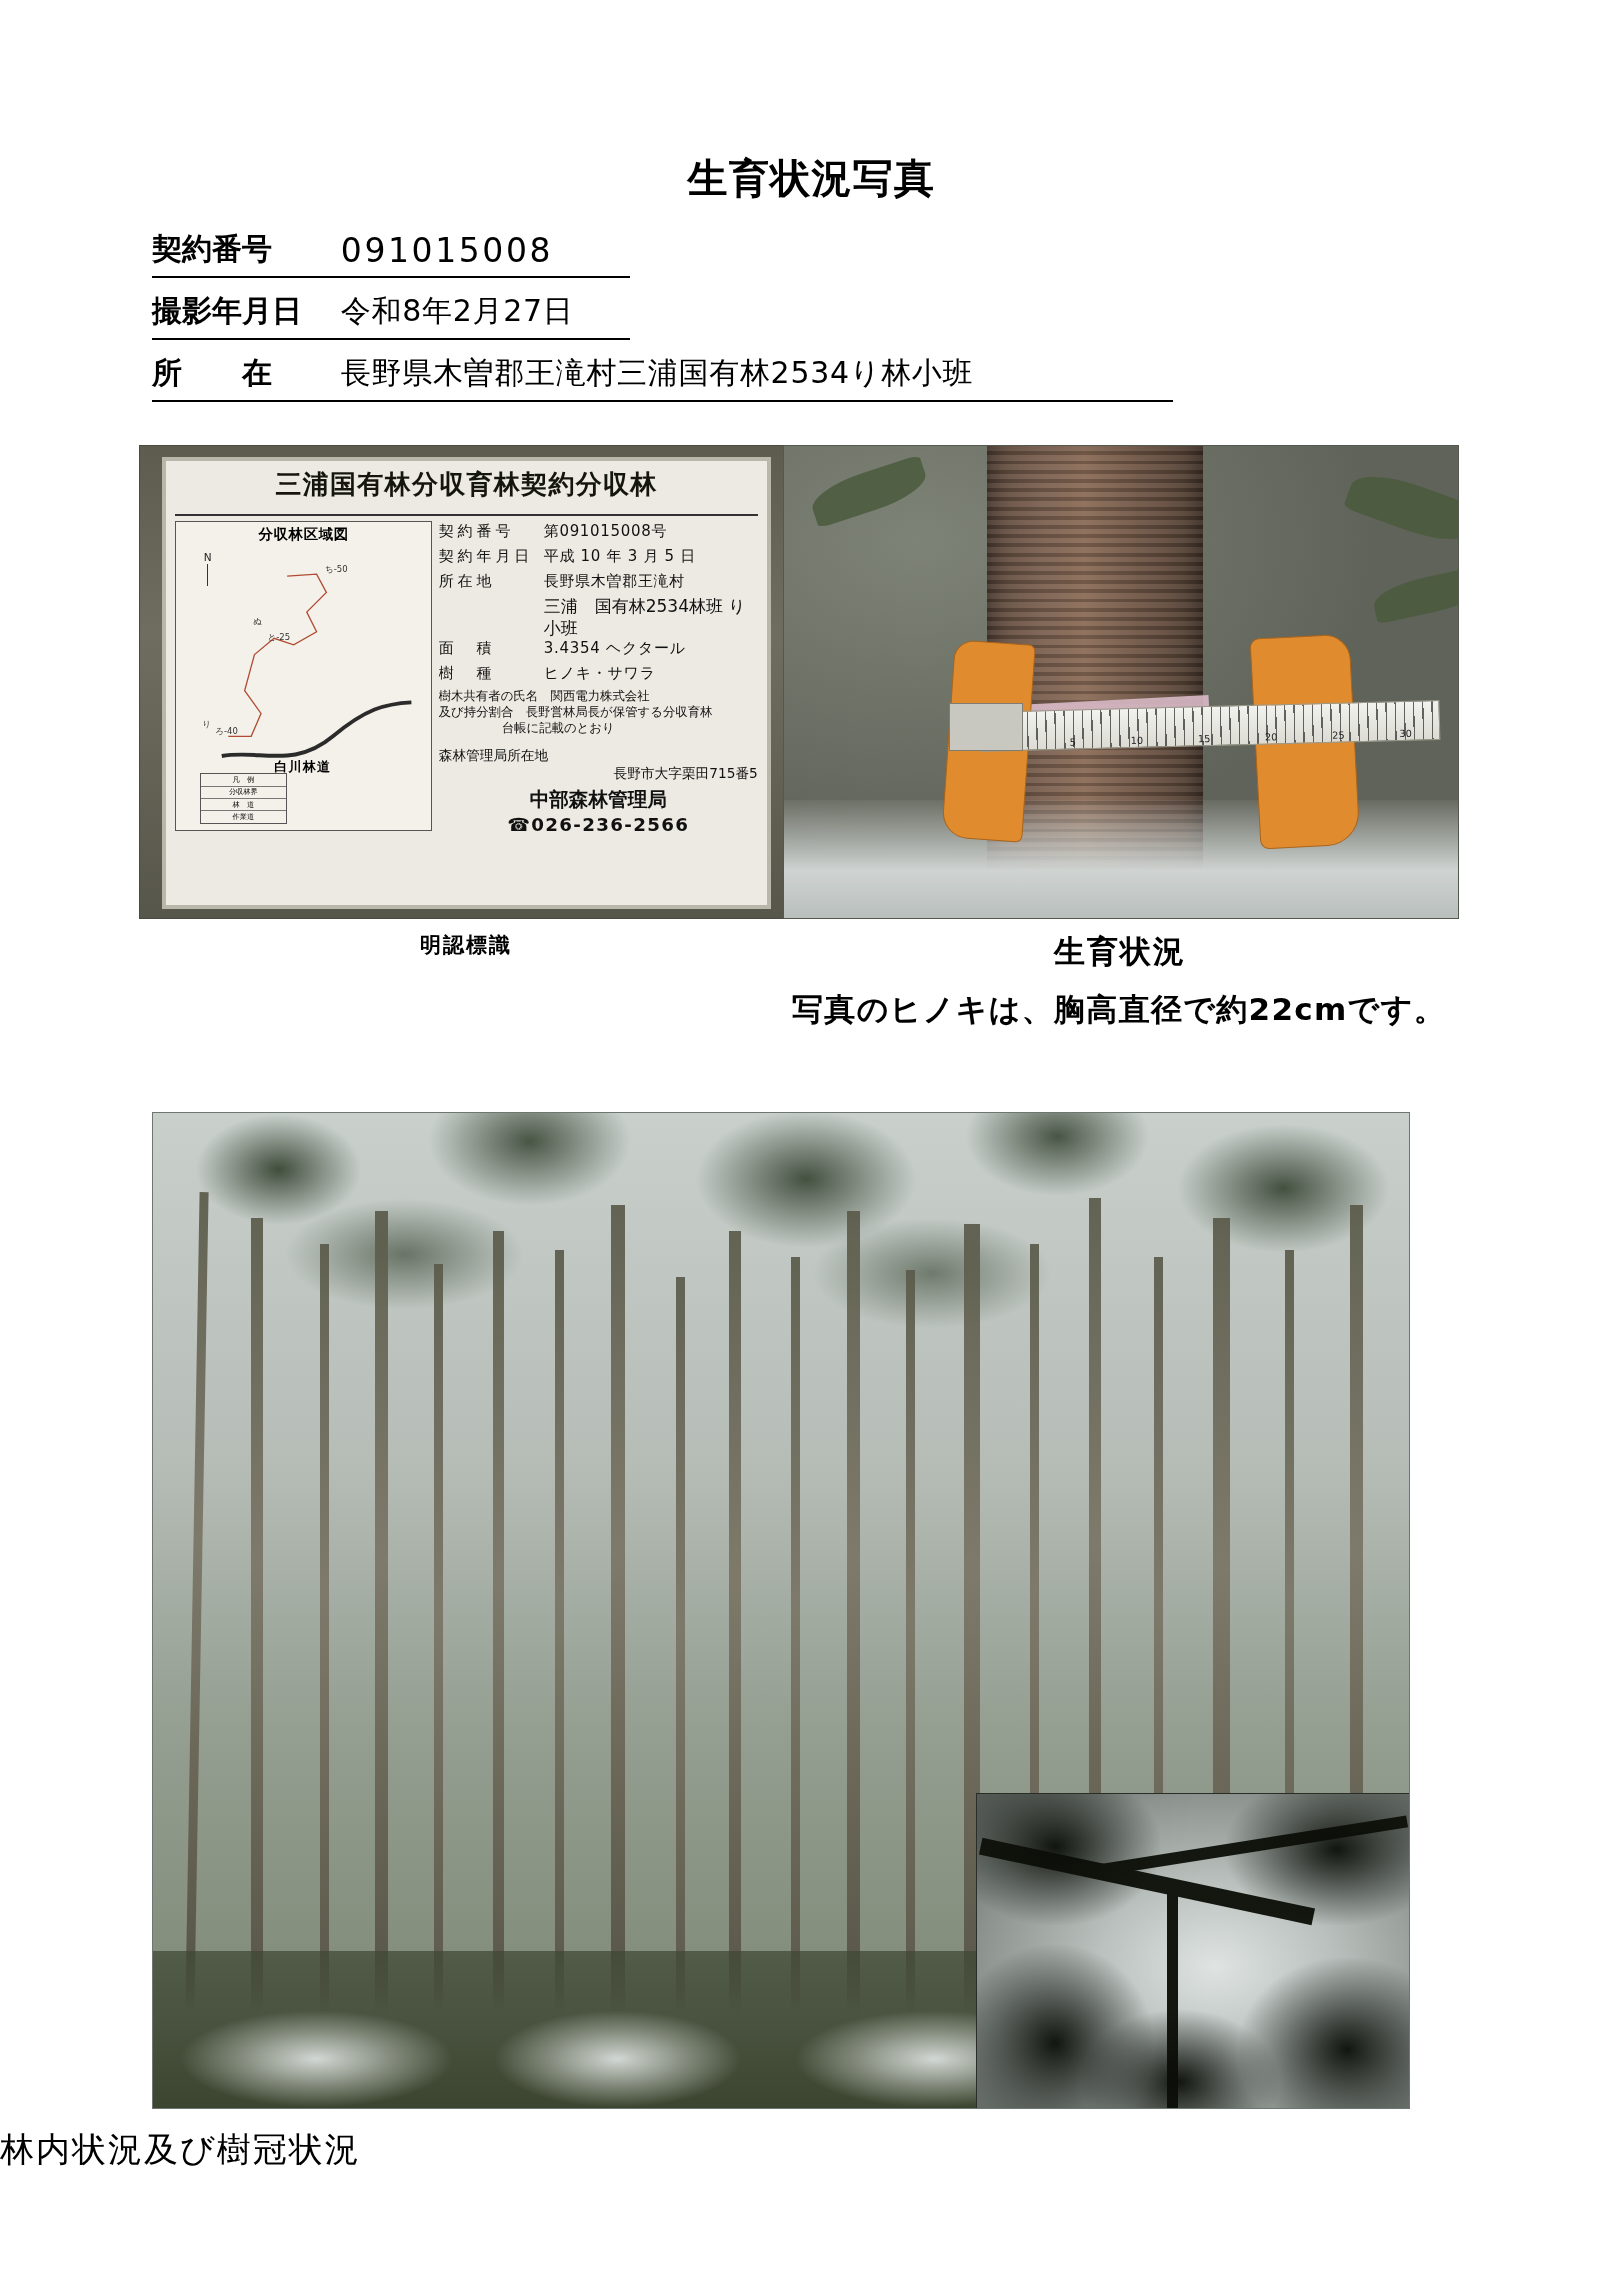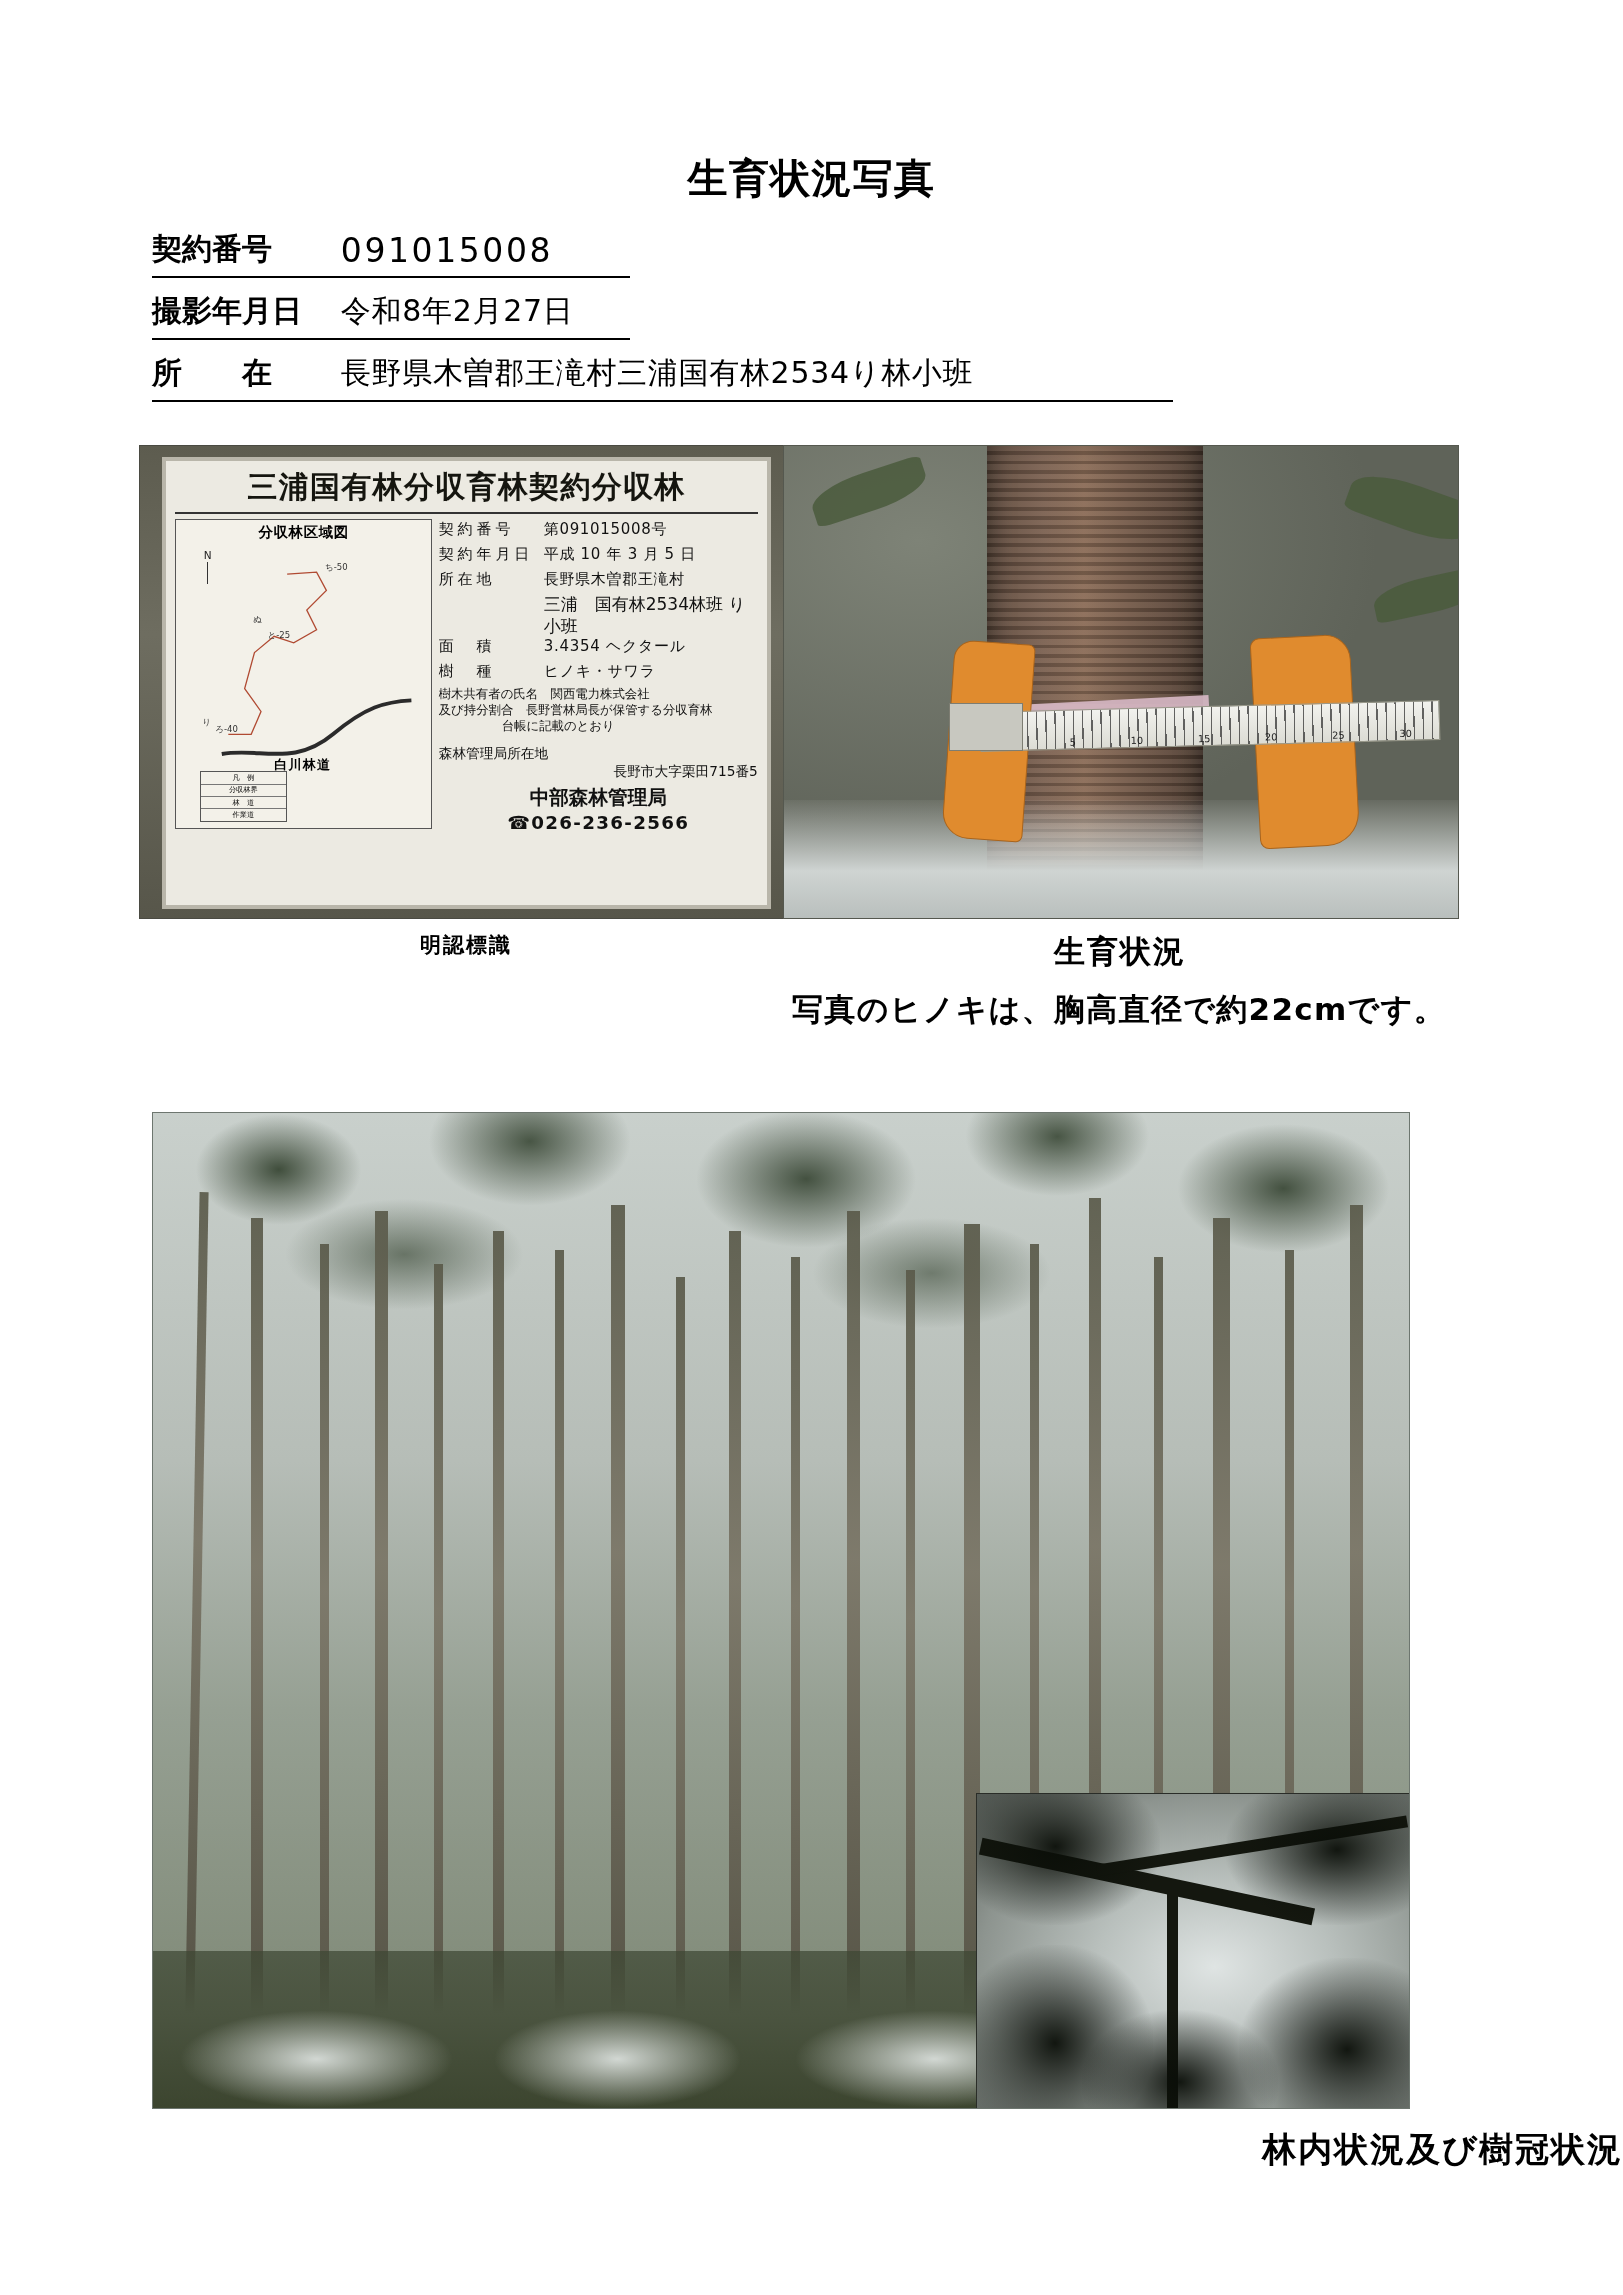--- a/index.html
+++ b/index.html
@@ -95,25 +95,25 @@
     top: 10.5px;
     width: 609px;
     height: 452px;
     background: #eceae2;
     border: 4.6px solid #b9b6aa;
     box-sizing: border-box;
     padding: 6.5px 9.2px;
   }
   .sign-title {
     text-align: center;
-    font-size: 30px;
+    font-size: 26px;
     font-weight: bold;
     letter-spacing: 1.3px;
     border-bottom: 2px solid #333;
-    padding-bottom: 4px;
+    padding-bottom: 12px;
     margin-bottom: 5.2px;
     color: #15150f;
   }
   .sign-body {
     display: flex;
     gap: 6.5px;
   }
   .sign-map {
     width: 255px;
     height: 308px;
@@ -418,23 +418,23 @@
   .canopy-inset .ifoliage {
     position: absolute;
     background: radial-gradient(ellipse at center, rgba(10,14,8,.95), rgba(10,14,8,0) 72%);
   }
 
   .cap-bottom {
     position: absolute;
     top: 2127px;
     left: 0;
     width: 1623px;
-    text-align: right;
+    text-align: left;
     font-size: 34px;
-    font-weight: bold;
+    font-weight: normal;
     letter-spacing: 2px;
   }
 </style>
 </head>
 <body>
 
 <div class="page">
 
   <div class="doc-title">生育状況写真</div>
 

